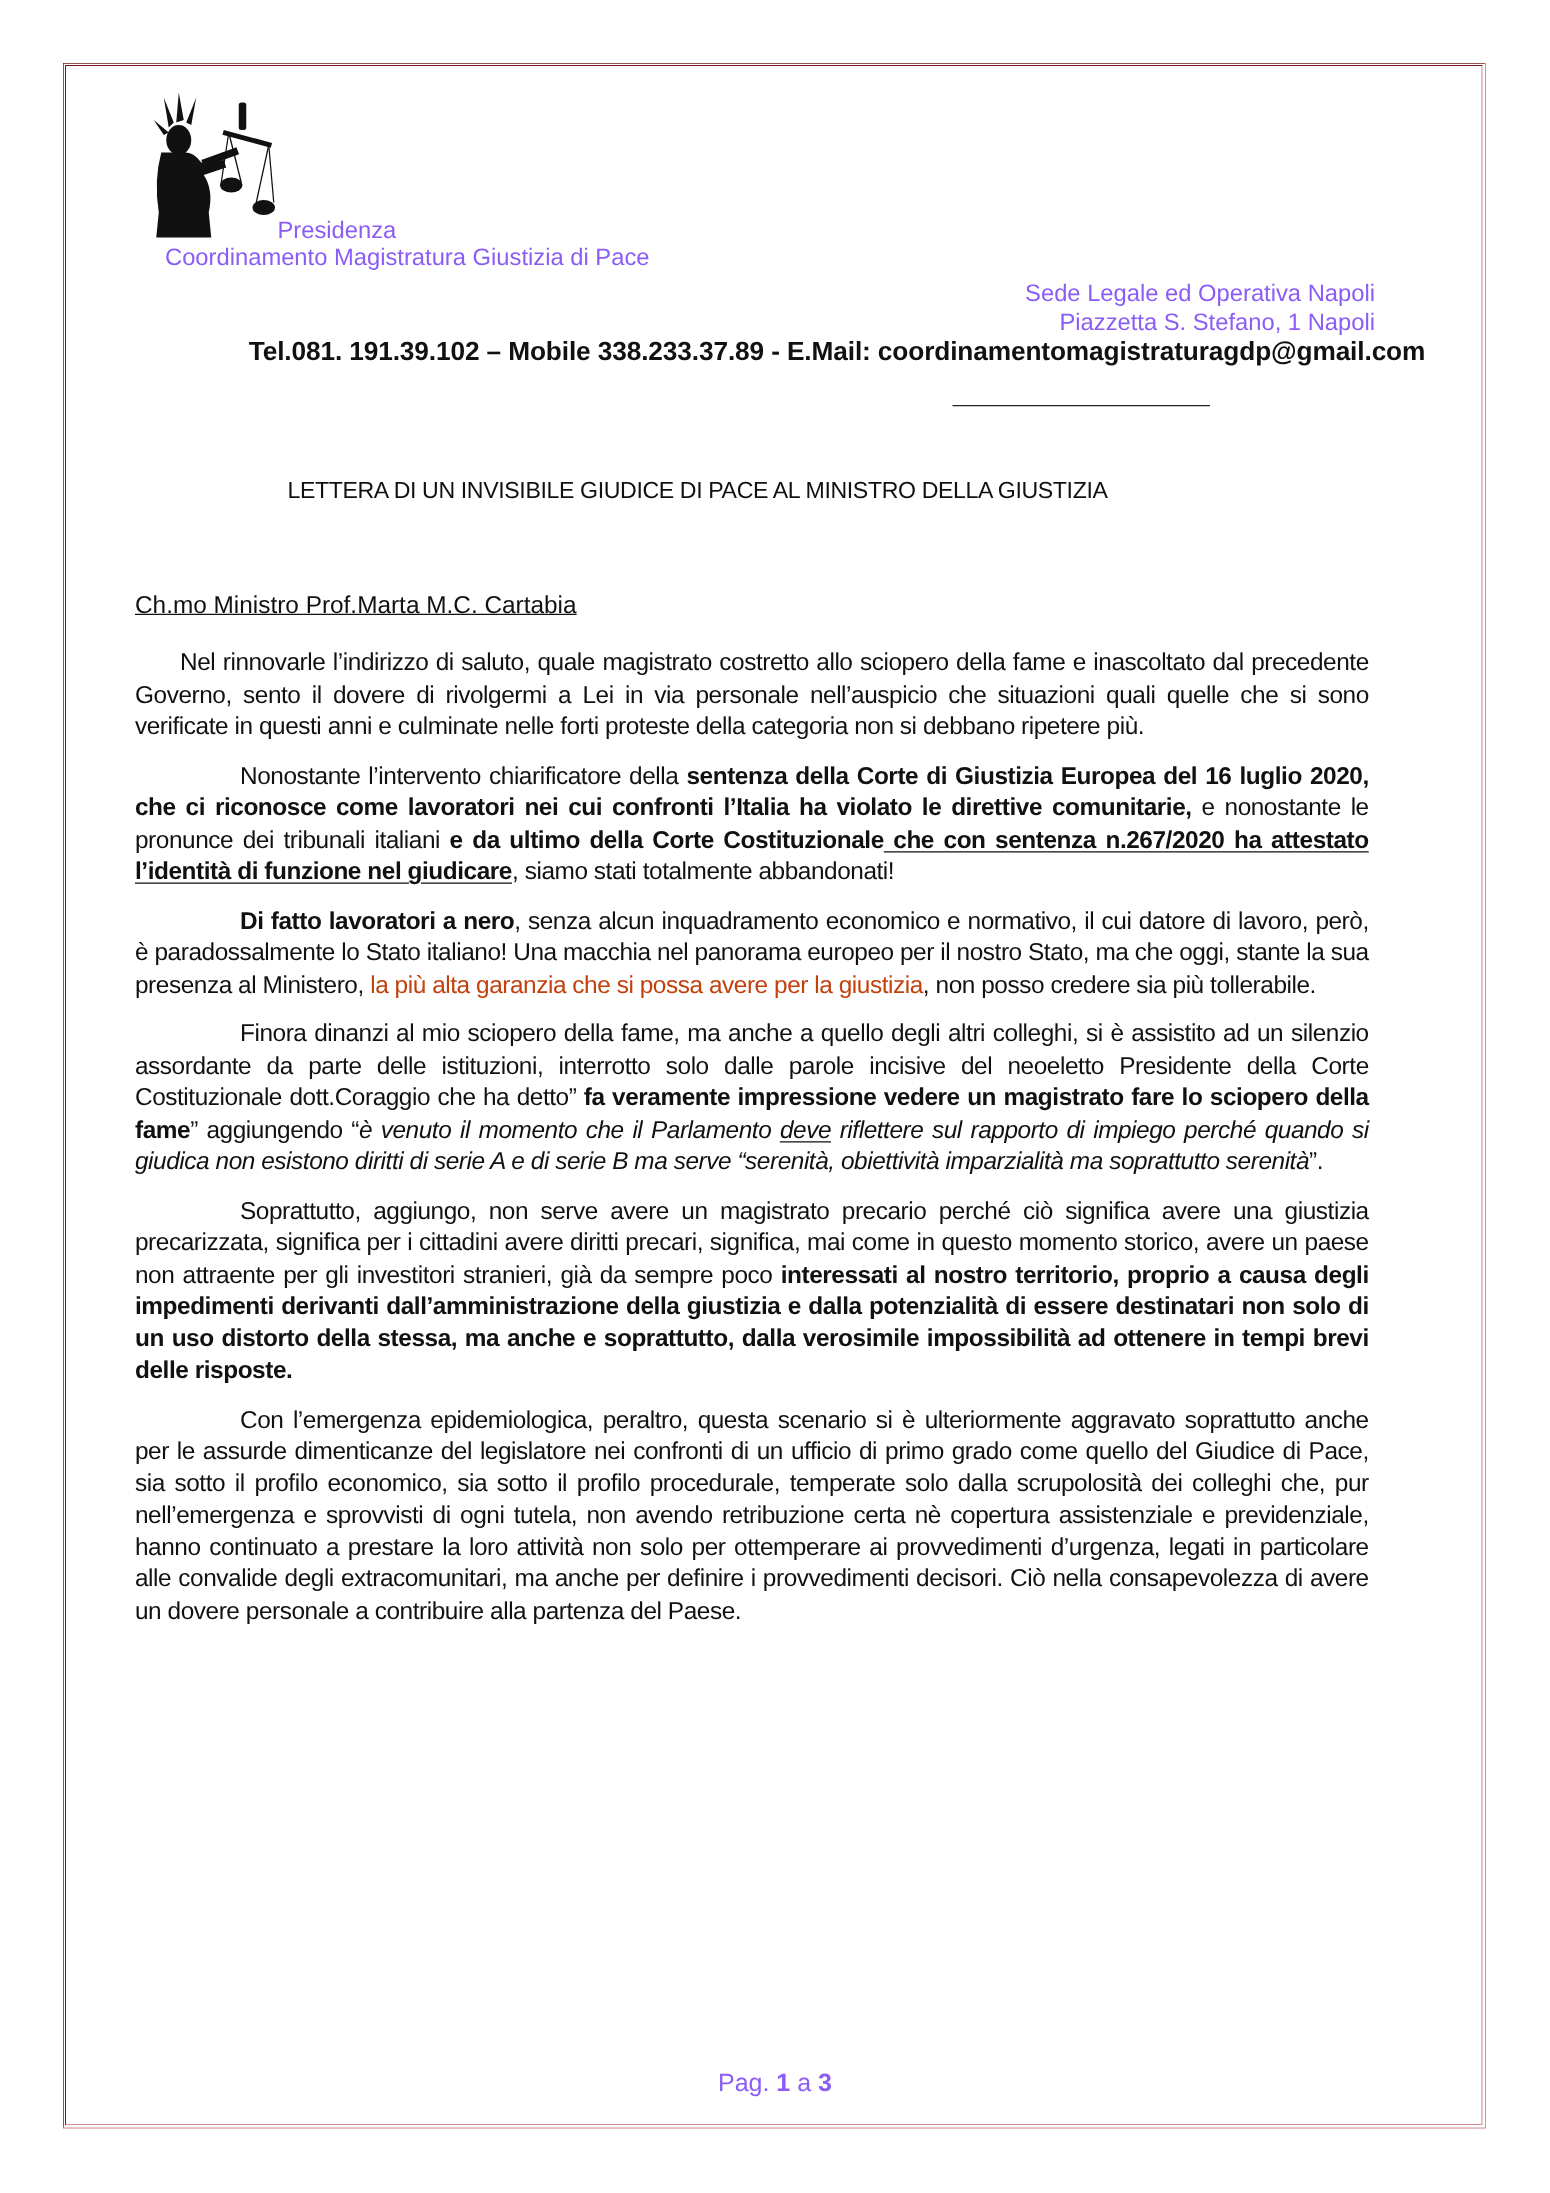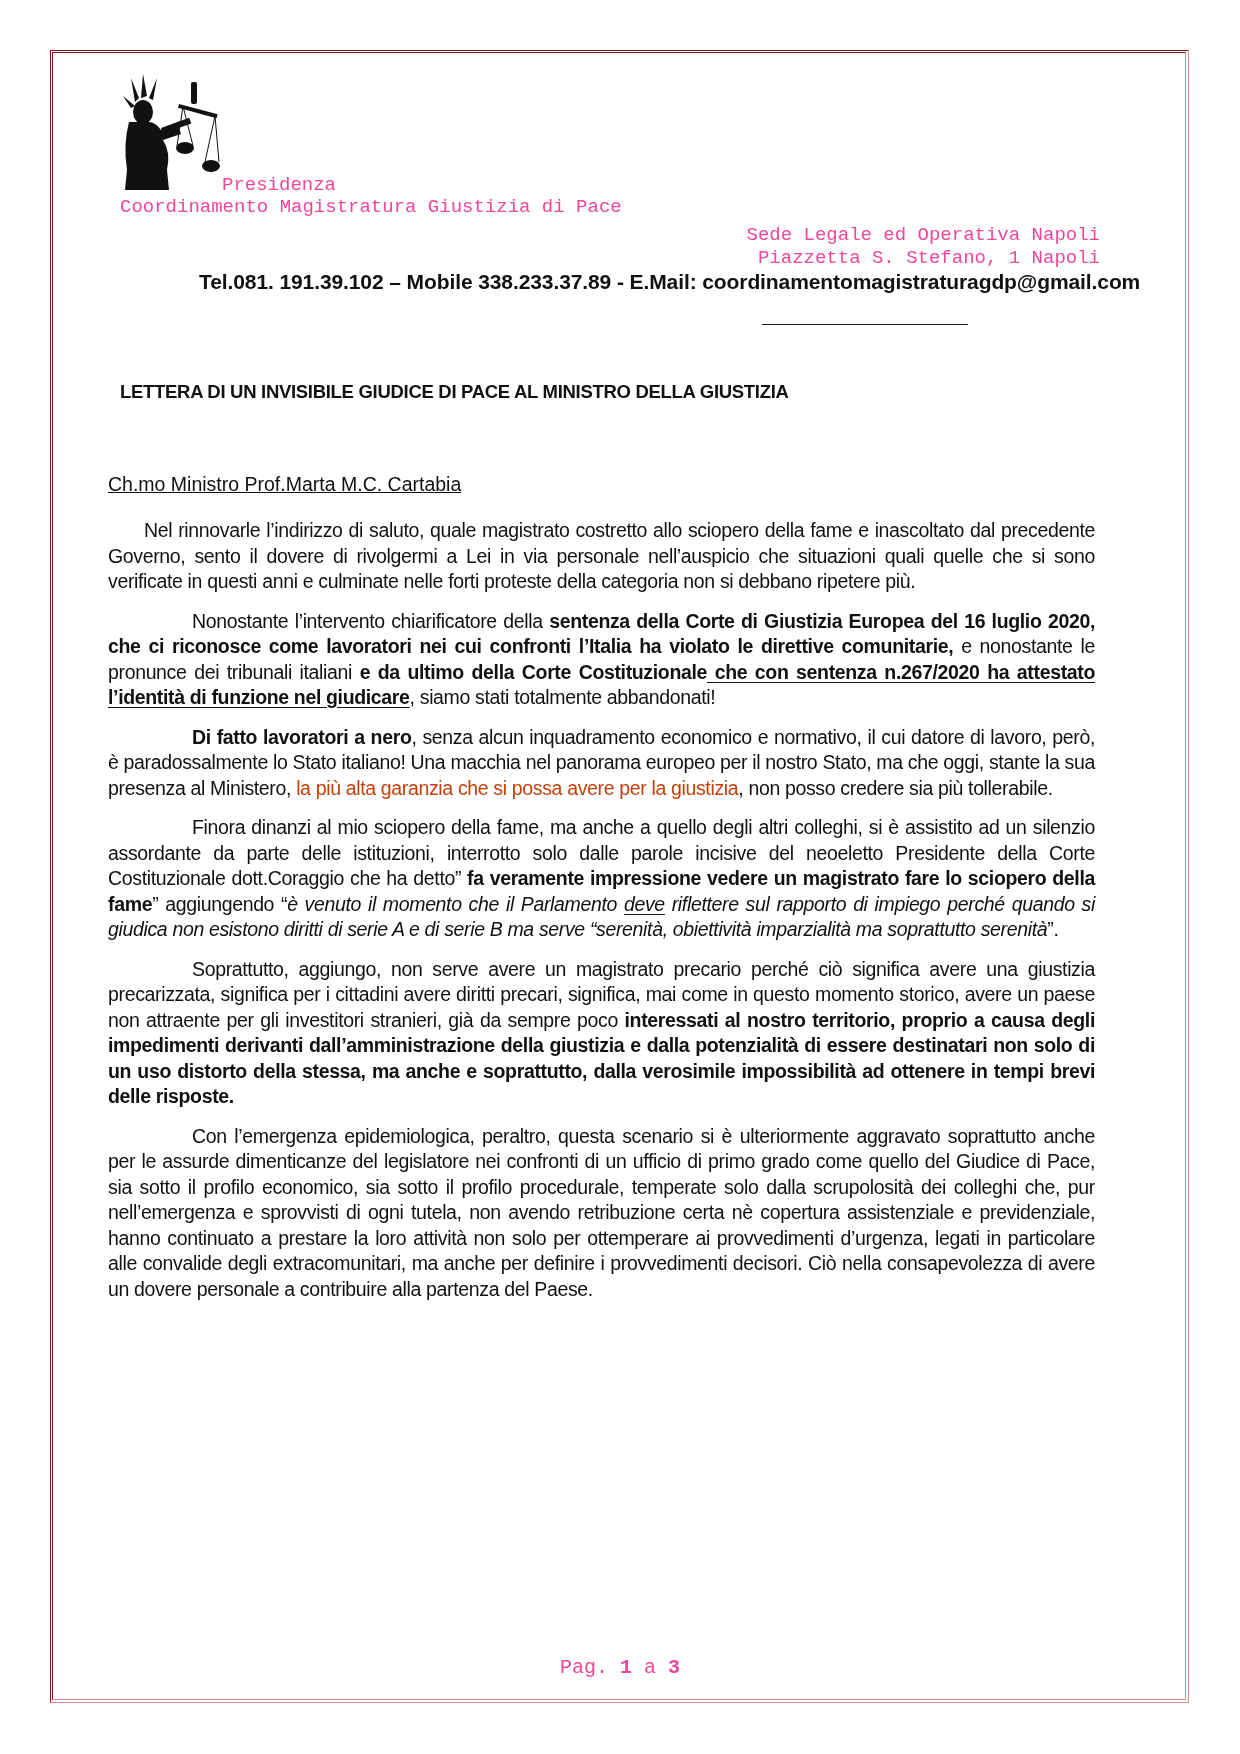--- a/index.html
+++ b/index.html
@@ -4,29 +4,29 @@
   <style>
     html, body { margin: 0; padding: 0; background: #ffffff; }
     body { width: 1240px; height: 1754px; position: relative; overflow: hidden; }
     .page-border {
       position: absolute; left: 50px; top: 50px; width: 1139px; height: 1653px;
       box-sizing: border-box;
       border-top: 3px double #7a1616; border-left: 3px double #7a1616;
       border-right: 4px double #d48f90; border-bottom: 4px double #d48f90;
     }
     .logo { position: absolute; left: 121px; top: 74px; width: 100px; height: 118px; }
-    .serif { font-family: Liberation Mono, monospace; color: #ec4899; }
+    .serif { font-family: Liberation Sans, sans-serif; color: #8b5cf6; }
     .sans { font-family: "Liberation Sans", "DejaVu Sans", sans-serif; color: #111; }
     .presidenza { position: absolute; left: 222px; top: 174px; font-size: 19px; }
-    .org-name { position: absolute; left: 120px; top: 196px; font-size: 19px; }
+    .org-name { position: absolute; left: 132px; top: 196px; font-size: 19px; }
     .sede { position: absolute; right: 140px; top: 224px; font-size: 19px; text-align: right; line-height: 23px; }
     .contacts { position: absolute; left: 199px; top: 270px; font-size: 21px; letter-spacing: -0.1px; font-weight: bold; }
     .sep-line { position: absolute; left: 762px; top: 324px; width: 206px; height: 0; border-top: 1.5px solid #222; }
-    .title { position: absolute; left: 0; width: 996px; top: 381px; padding-left: 120px; box-sizing: border-box;
-      font-weight: bold; font-size: 18.5px; letter-spacing: -0.3px; }
+    .title { position: absolute; left: 0; width: 996px; top: 381px; text-align: center; padding-left: 120px; box-sizing: border-box;
+      font-weight: normal; font-size: 18.5px; letter-spacing: -0.3px; }
     .greeting { position: absolute; left: 108px; top: 473px; font-size: 19.5px; text-decoration: underline; }
     .body-text { position: absolute; left: 108px; width: 987px; font-size: 19.5px; line-height: 25.5px; text-align: justify; letter-spacing: -0.35px; }
     .body-text p { margin: 0 0 14px 0; }
     .ind1 { text-indent: 36px; }
     .ind2 { text-indent: 84px; }
     .gray { color: #c2410c; }
     .u { text-decoration: underline; text-underline-offset: 3px; }
     .footer { position: absolute; left: 0; width: 1240px; top: 1656px; text-align: center; font-size: 20px; }
   </style>
 </head>

